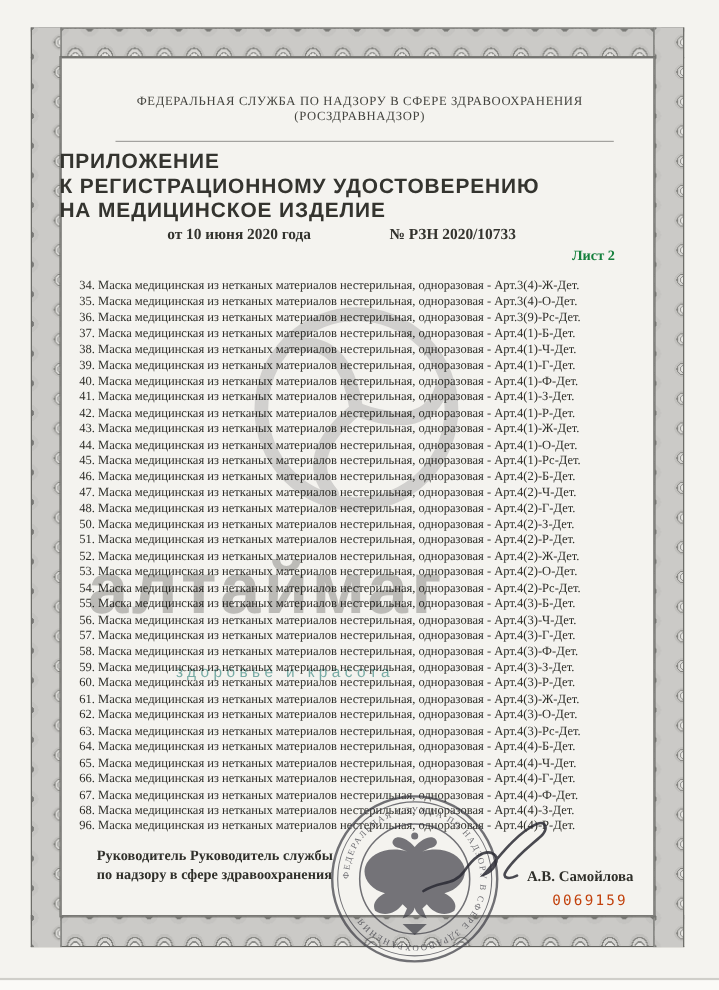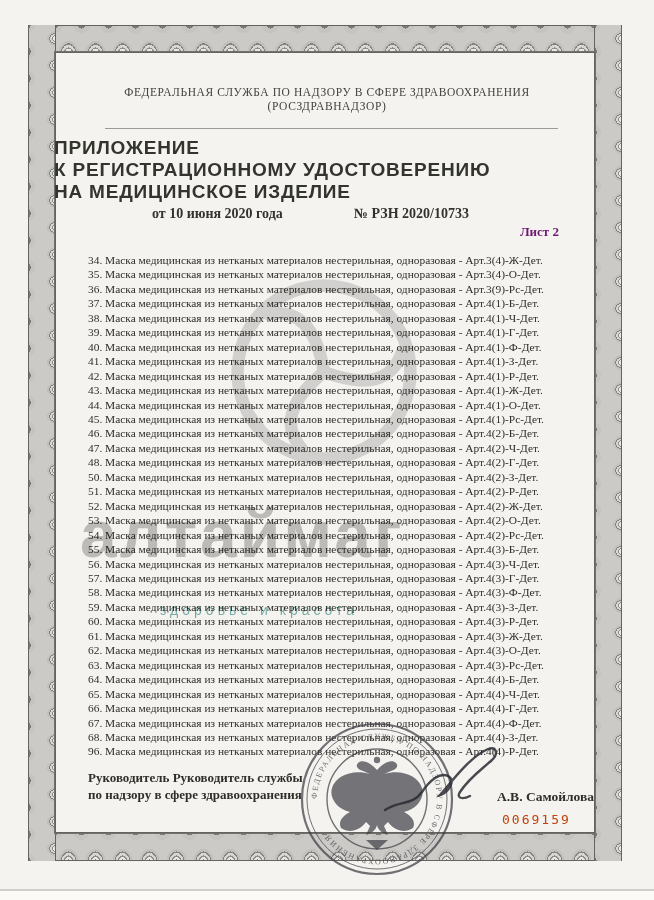--- a/index.html
+++ b/index.html
@@ -34,29 +34,29 @@
   
   .org{position:absolute;left:54px;top:86px;width:546px;text-align:center;
        font-size:11.5px;letter-spacing:.6px;color:#43433e;line-height:13.5px;}
   .divider{position:absolute;left:105px;top:128px;width:453px;height:1px;background:#9b9a96;}
   .title{position:absolute;left:54px;top:137px;width:546px;
          font-family:"Liberation Sans",sans-serif;font-weight:bold;color:#34342f;
          font-size:19px;line-height:22px;letter-spacing:.8px;}
   .meta-row{position:absolute;left:0;top:206px;width:654px;font-weight:bold;color:#33332e;}
   .date-text{position:absolute;left:152px;font-size:14px;}
   .number-text{position:absolute;left:354px;font-size:14px;}
-  .sheet-label{position:absolute;right:106px;top:224px;font-weight:bold;font-size:13px;color:#701a75;}
+  .sheet-label{position:absolute;right:106px;top:224px;font-weight:bold;font-size:13px;color:#15803d;}
 
   
-  .list{position:absolute;left:88px;top:253px;width:500px;z-index:2;color:#2e2e29;}
+  .list{position:absolute;left:72px;top:253px;width:500px;z-index:2;color:#2e2e29;}
   .item{font-size:11.4px;line-height:14.45px;white-space:nowrap;}
 
   
   .official-title{position:absolute;left:88px;top:770px;font-weight:bold;font-size:13px;line-height:16.5px;color:#2f2f2a;z-index:2;}
-  .official-name{position:absolute;left:479px;top:789px;font-weight:bold;font-size:13.5px;color:#2f2f2a;z-index:2;margin-left:18px;}
+  .official-name{position:absolute;left:479px;top:789px;font-weight:bold;font-size:13.5px;color:#2f2f2a;z-index:2;}
   .serial{position:absolute;left:502px;top:812px;font-family:"DejaVu Sans Mono",monospace;
           font-size:13px;letter-spacing:2px;color:#c2410c;z-index:2;}
 
   
   .wm{pointer-events:none;mix-blend-mode:multiply;z-index:5;}
   .wm-logo{position:absolute;left:228px;top:276px;width:192px;height:192px;opacity:.30;}
   .wm-brand{position:absolute;left:80px;top:496px;font-family:"Liberation Sans",sans-serif;
             font-weight:bold;font-size:66px;letter-spacing:3px;color:#8f8f8d;opacity:.52;}
   .wm-tagline{position:absolute;left:160px;top:602px;font-family:Liberation Sans, sans-serif;
               font-size:14px;letter-spacing:4px;color:#0f766e;opacity:.55;}

